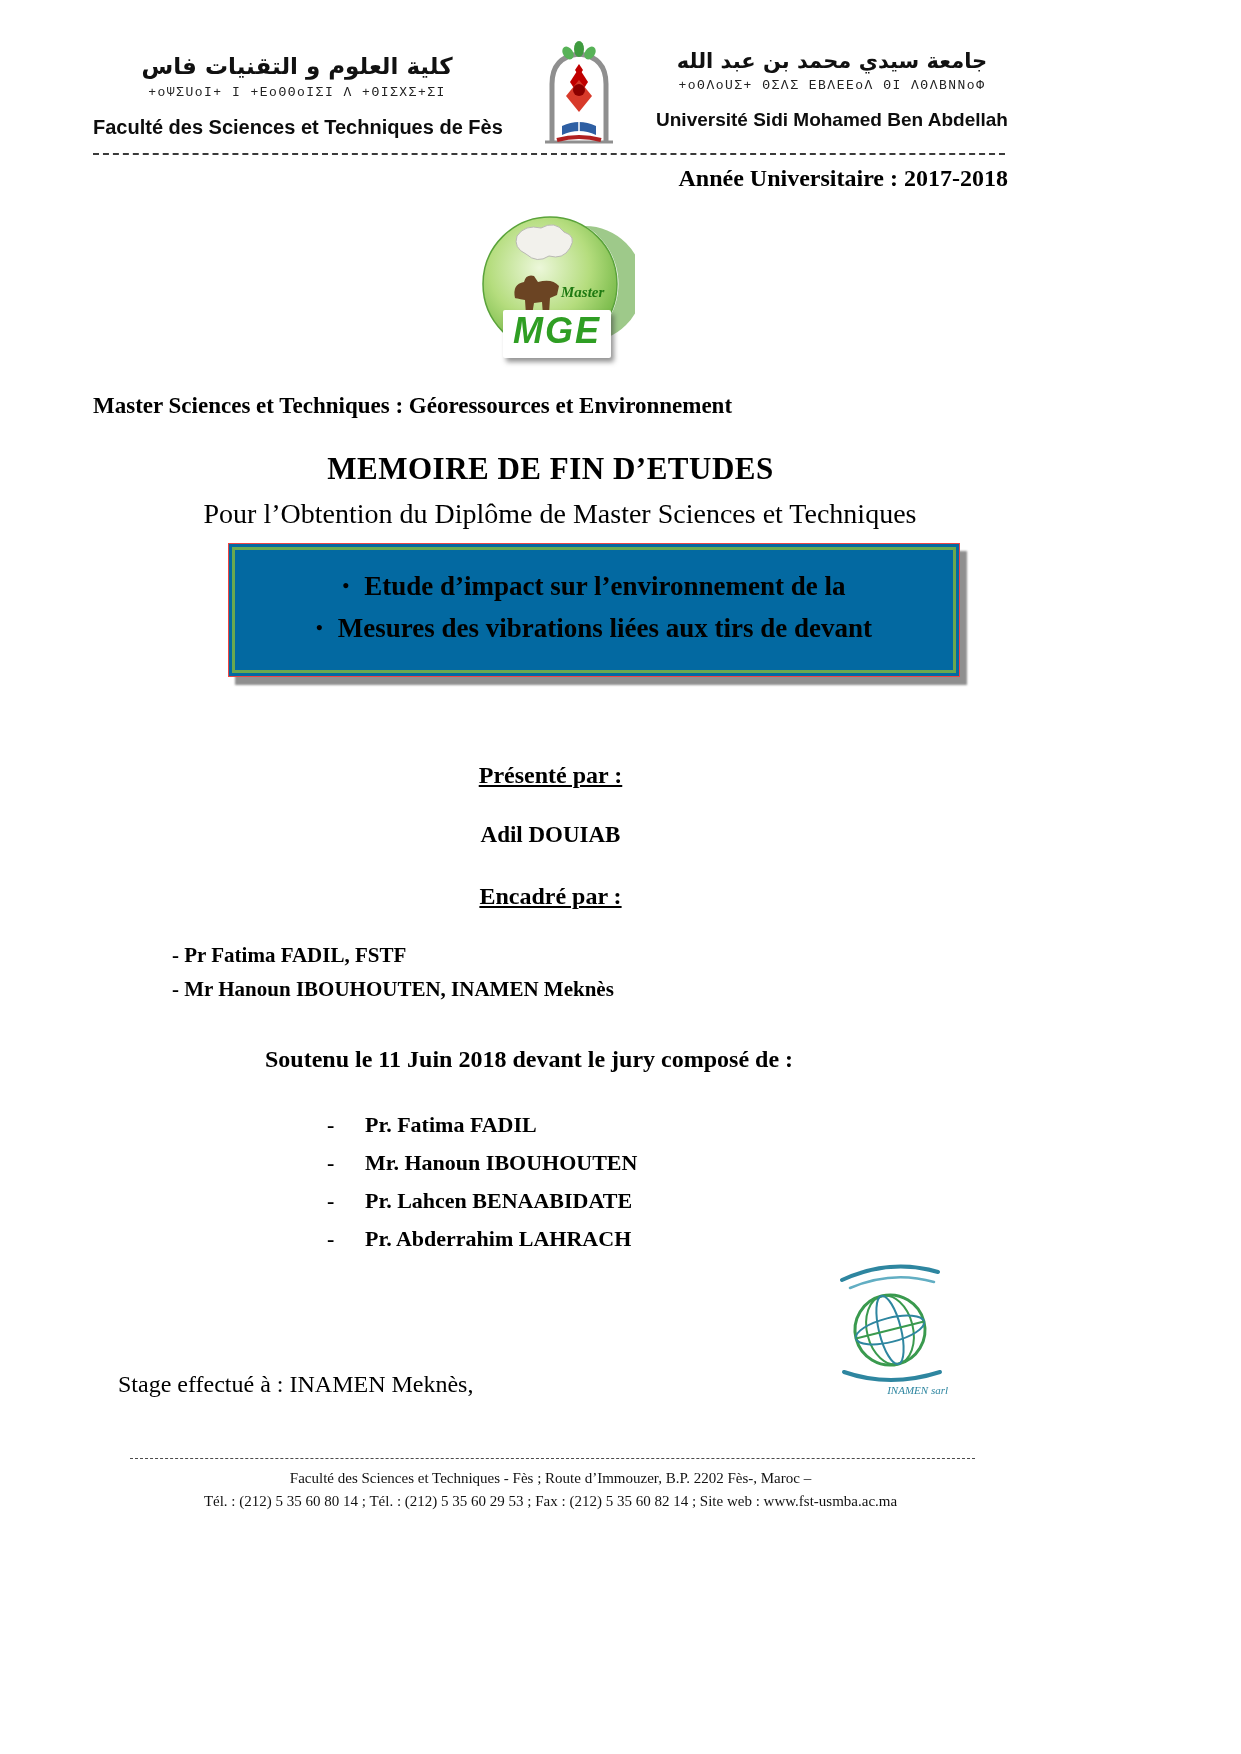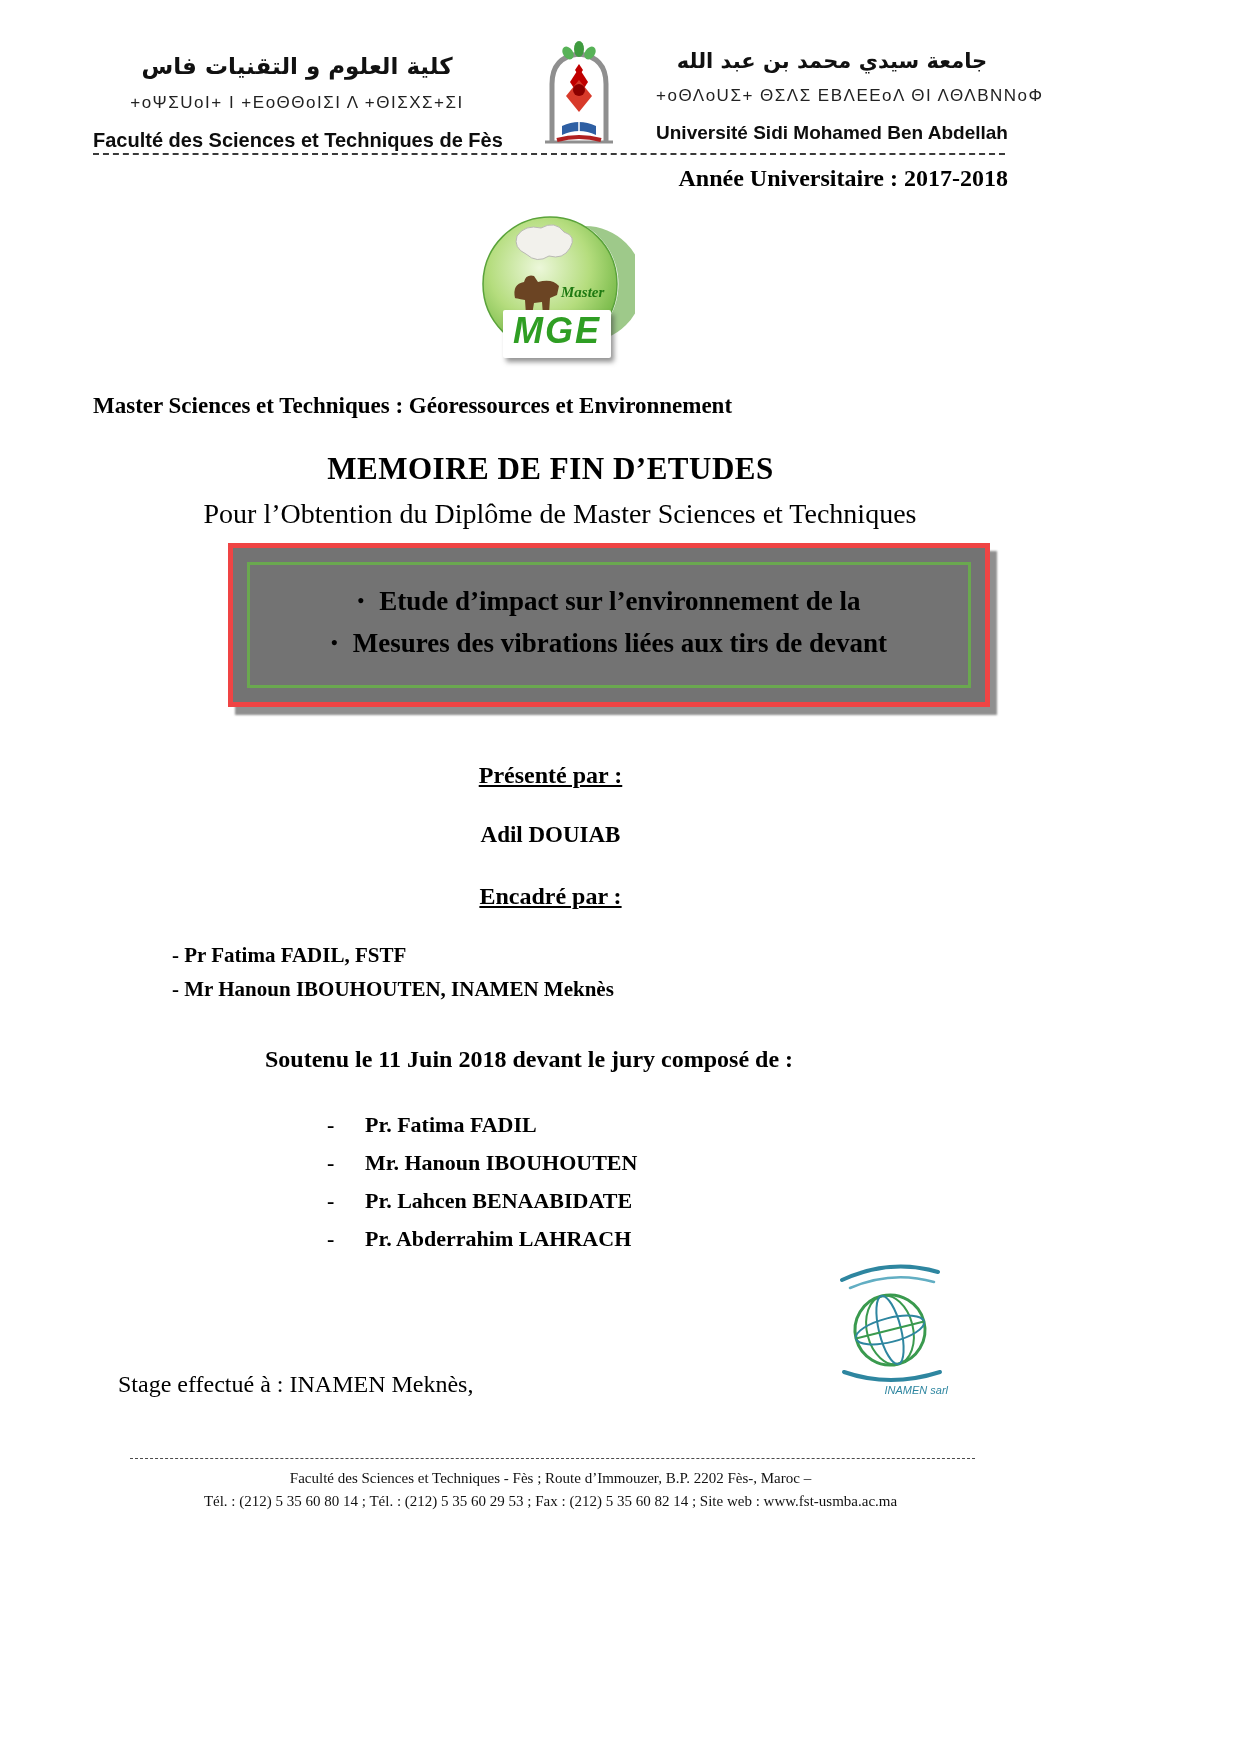--- a/index.html
+++ b/index.html
@@ -9,60 +9,60 @@
     position:relative;overflow:hidden;
   }
 
   
   .header{position:absolute;top:40px;left:93px;width:915px;display:flex;justify-content:space-between;align-items:flex-start}
   .hblock{text-align:center}
   .hleft{width:408px;padding-top:12px}
   .hright{width:352px;padding-top:8px}
   .arabic{font-family:"DejaVu Sans","Liberation Sans",sans-serif;font-weight:bold;font-size:23px;line-height:1.25;color:#111}
   .hright .arabic{font-size:21px}
-  .tif{font-family:Liberation Sans, sans-serif;font-size:17px;letter-spacing:1.5px;color:#222;margin-top:12px;white-space:nowrap}
+  .tif{font-family:Liberation Mono, monospace;font-size:13px;letter-spacing:1.5px;color:#222;margin-top:4px;white-space:nowrap}
   .latin{font-family:"Liberation Sans","DejaVu Sans",sans-serif;font-weight:bold;font-size:20px;margin-top:16px;color:#0d0d0d;white-space:nowrap}
   .hright .latin{font-size:19px}
 
   .dashsep{position:absolute;top:153px;left:93px;width:912px;border-top:2px dashed #3a3a3a;height:0}
   .year{position:absolute;top:165px;left:93px;width:915px;text-align:right;font-weight:bold;font-size:24px}
 
   
   .mge{position:absolute;top:212px;left:465px;width:170px;height:150px}
   .mge svg{position:absolute;top:0;left:0}
   .mge-master{position:absolute;top:72px;left:96px;font-weight:bold;font-style:italic;font-size:15px;color:#1f7a12}
   .mge-box{position:absolute;bottom:4px;left:38px;background:#fff;padding:0 10px 6px;box-shadow:3px 4px 5px rgba(60,60,60,.55);border-radius:2px}
   .mge-box span{font-weight:bold;font-style:italic;font-size:36px;letter-spacing:2px;color:#2f9e23;font-family:"Liberation Sans",sans-serif}
 
   
   .master-line{position:absolute;top:393px;left:93px;width:915px;text-align:left;font-weight:bold;font-size:23px}
   .memoire{position:absolute;top:451px;left:93px;width:915px;text-align:center;font-weight:bold;font-size:31px;letter-spacing:.5px}
   .diplome{position:absolute;top:498px;left:0;width:1120px;text-align:center;font-size:28px}
 
   
-  .subject-outer{position:absolute;top:543px;left:228px;width:724px;border:5px solid #ef4444;background:#737373;padding:14px;box-shadow:7px 8px 2px #8f8f8f}
+  .subject-outer{position:absolute;top:543px;left:228px;width:724px;border:1px solid #ef4444;background:#0369a1;padding:3px;box-shadow:7px 8px 2px #8f8f8f}
   .subject-inner{border:3px solid #6aa84f;padding:16px 6px 20px;text-align:center}
   .box-line{font-weight:bold;font-size:27px;line-height:1.55}
   .bullet::before{content:"•";font-size:19px;margin-right:15px;position:relative;top:-3px}
 
   
   .presente{position:absolute;top:762px;left:93px;width:915px;text-align:center;font-weight:bold;font-size:24px}
   .presente span,.encadre span{text-decoration:underline}
   .author{position:absolute;top:822px;left:93px;width:915px;text-align:center;font-weight:bold;font-size:23px}
   .encadre{position:absolute;top:883px;left:93px;width:915px;text-align:center;font-weight:bold;font-size:24px}
   .supervisors{position:absolute;top:939px;left:172px;font-weight:bold;font-size:21px;line-height:1.6}
 
   .soutenu{position:absolute;top:1046px;left:265px;font-weight:bold;font-size:24px}
   .jury{position:absolute;top:1112px;left:327px;font-weight:bold;font-size:22px}
   .jury-row{display:flex;margin-bottom:12px}
   .jury-dash{width:38px}
 
   
   .inamen{position:absolute;top:1256px;left:836px;width:110px;height:140px}
-  .inamen-caption{position:absolute;bottom:0;right:-2px;font-style:italic;font-size:11px;color:#2e86a0;font-family:Liberation Sans, sans-serif}
+  .inamen-caption{position:absolute;bottom:0;right:-2px;font-style:italic;font-size:11px;color:#2e86a0;font-family:Liberation Serif, serif}
 
   .stage{position:absolute;top:1371px;left:118px;font-weight:normal;font-size:24px}
 
   
   .footer-sep{position:absolute;top:1458px;left:130px;width:845px;border-top:1.5px dashed #4a4a4a;height:0}
   .footer{position:absolute;top:1467px;left:93px;width:915px;text-align:center;font-size:15px;line-height:1.5;color:#111}
 </style>
 </head>
 <body>
 

